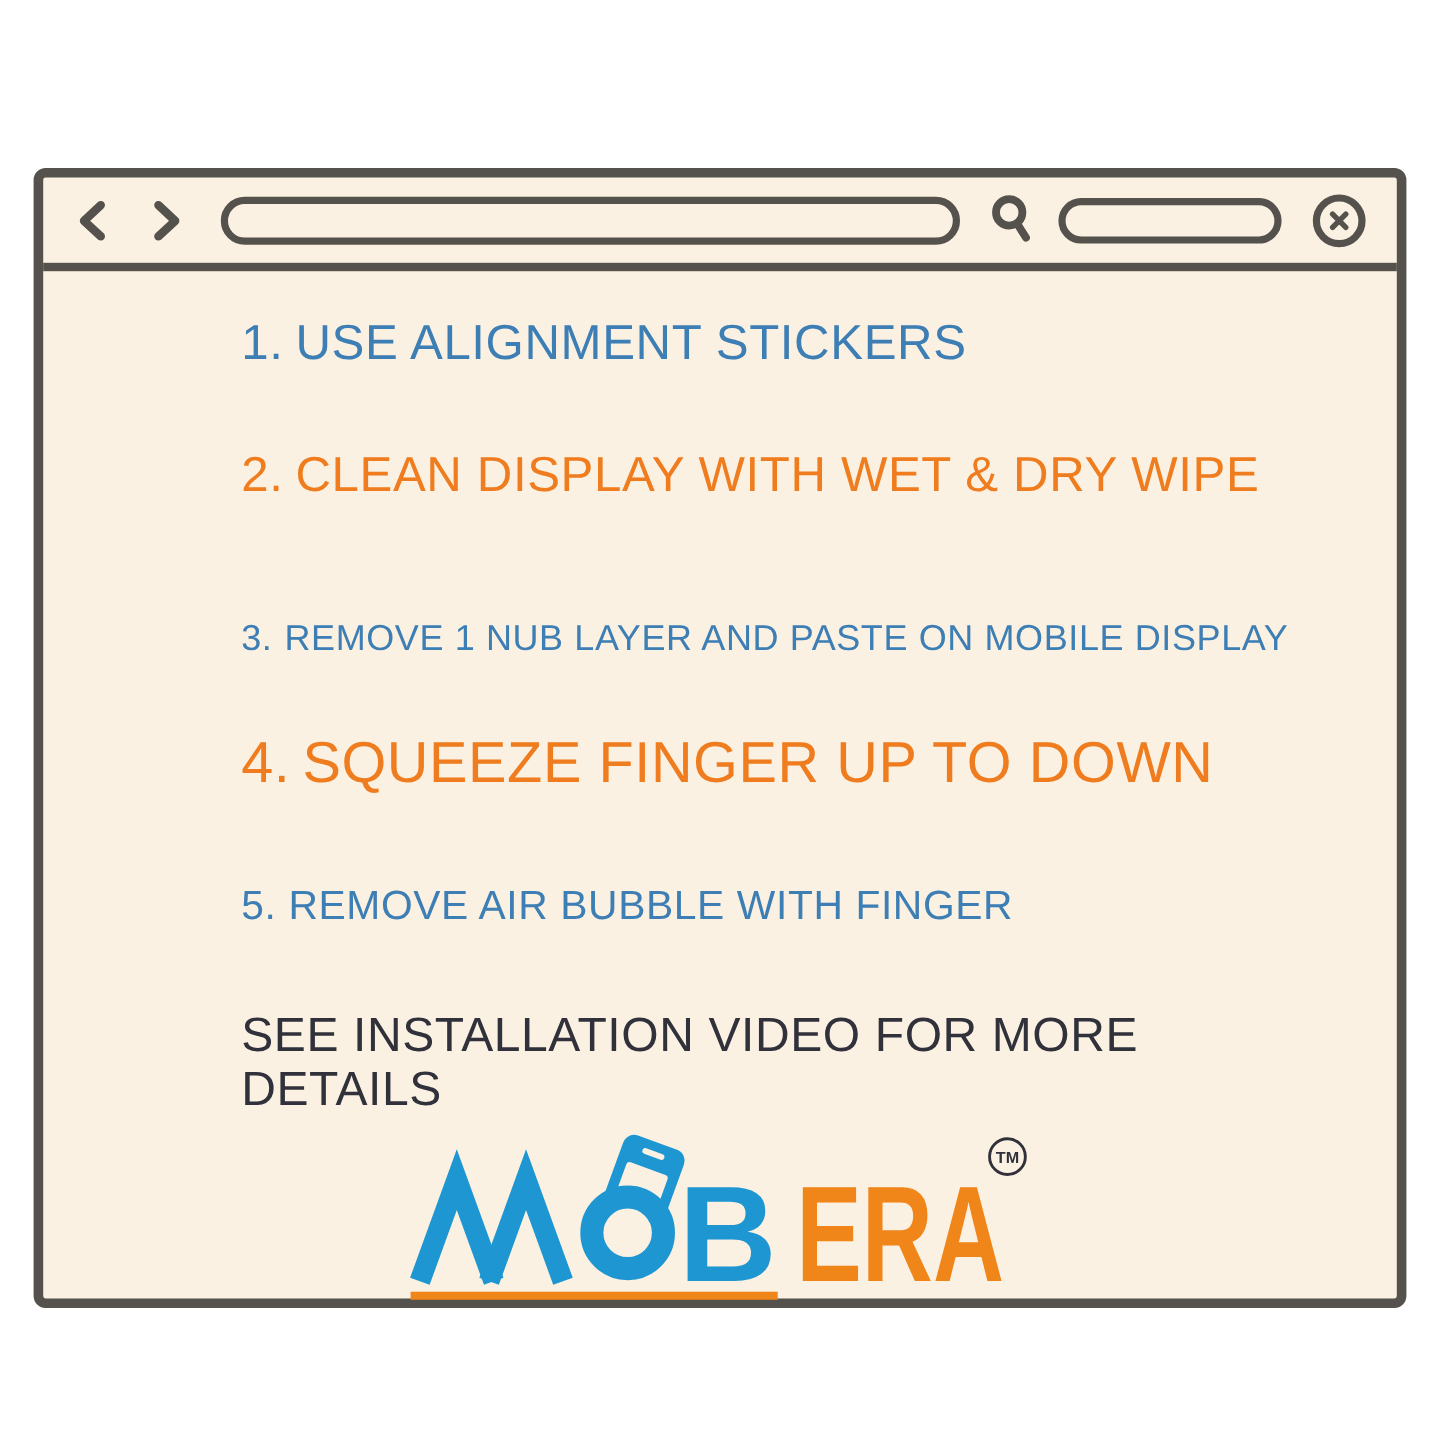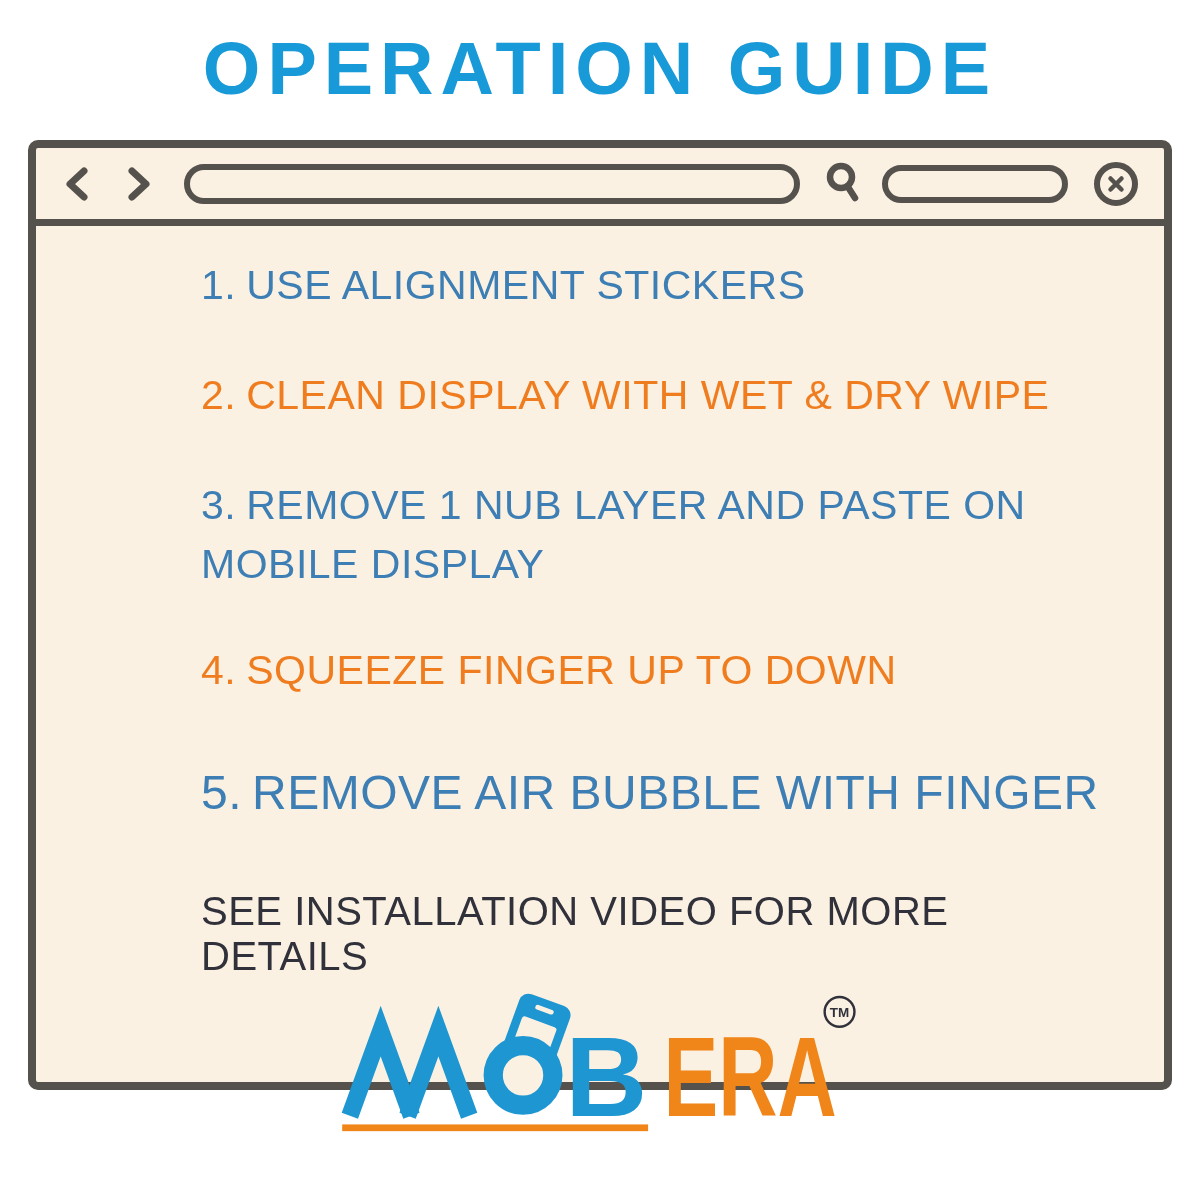--- a/index.html
+++ b/index.html
@@ -50,41 +50,40 @@
     width:44px;height:44px;border:6px solid var(--ink);border-radius:50%;
     display:flex;align-items:center;justify-content:center;cursor:pointer;flex:0 0 auto;
   }
 
   .content{padding:30px 20px 0 165px;}
   .step{line-height:1.42;letter-spacing:0.5px;}
   .step .num{margin-right:10px;}
   .c-blue{color:var(--step_blue);}
   .c-orange{color:var(--step_orange);}
   .s1{font-size:41px;margin-bottom:52px;}
-  .s2{font-size:41px;margin-bottom:52px;}
-  .s3{font-size:41px;margin-bottom:48px;max-width:940px;}
-  .s4{font-size:41px;margin-bottom:60px;}
-  .s5{font-size:48px;margin-bottom:62px;}
+  .s2{font-size:41px;margin-bottom:88px;}
+  .s3{font-size:30px;margin-bottom:48px;max-width:940px;}
+  .s4{font-size:48px;margin-bottom:60px;}
+  .s5{font-size:34px;margin-bottom:62px;}
   .s6{font-size:36px;margin-bottom:20px;}
 
   .footer-note{
     color:var(--text_dark);
     font-size:40px;letter-spacing:0.5px;
     margin:0 20px 4px -145px; 
     padding-left:145px;
   }
   .logo-wrap{margin-left:-145px;text-align:center;}
   .logo-wrap svg{display:inline-block;}
 </style>
 </head>
 <body>
 
 <div class="page">
 
-  <h1 class="title">OPERATION GUIDE</h1>
 
   <div class="window">
 
     <div class="toolbar">
       <span class="nav-btn">
         <svg width="40" height="42" viewBox="0 0 40 42">
           <path d="M26 8 L12 21 L26 34" fill="none" stroke="var(--ink)" stroke-width="7" stroke-linecap="round" stroke-linejoin="round"></path>
         </svg>
       </span>
       <span class="nav-btn">

